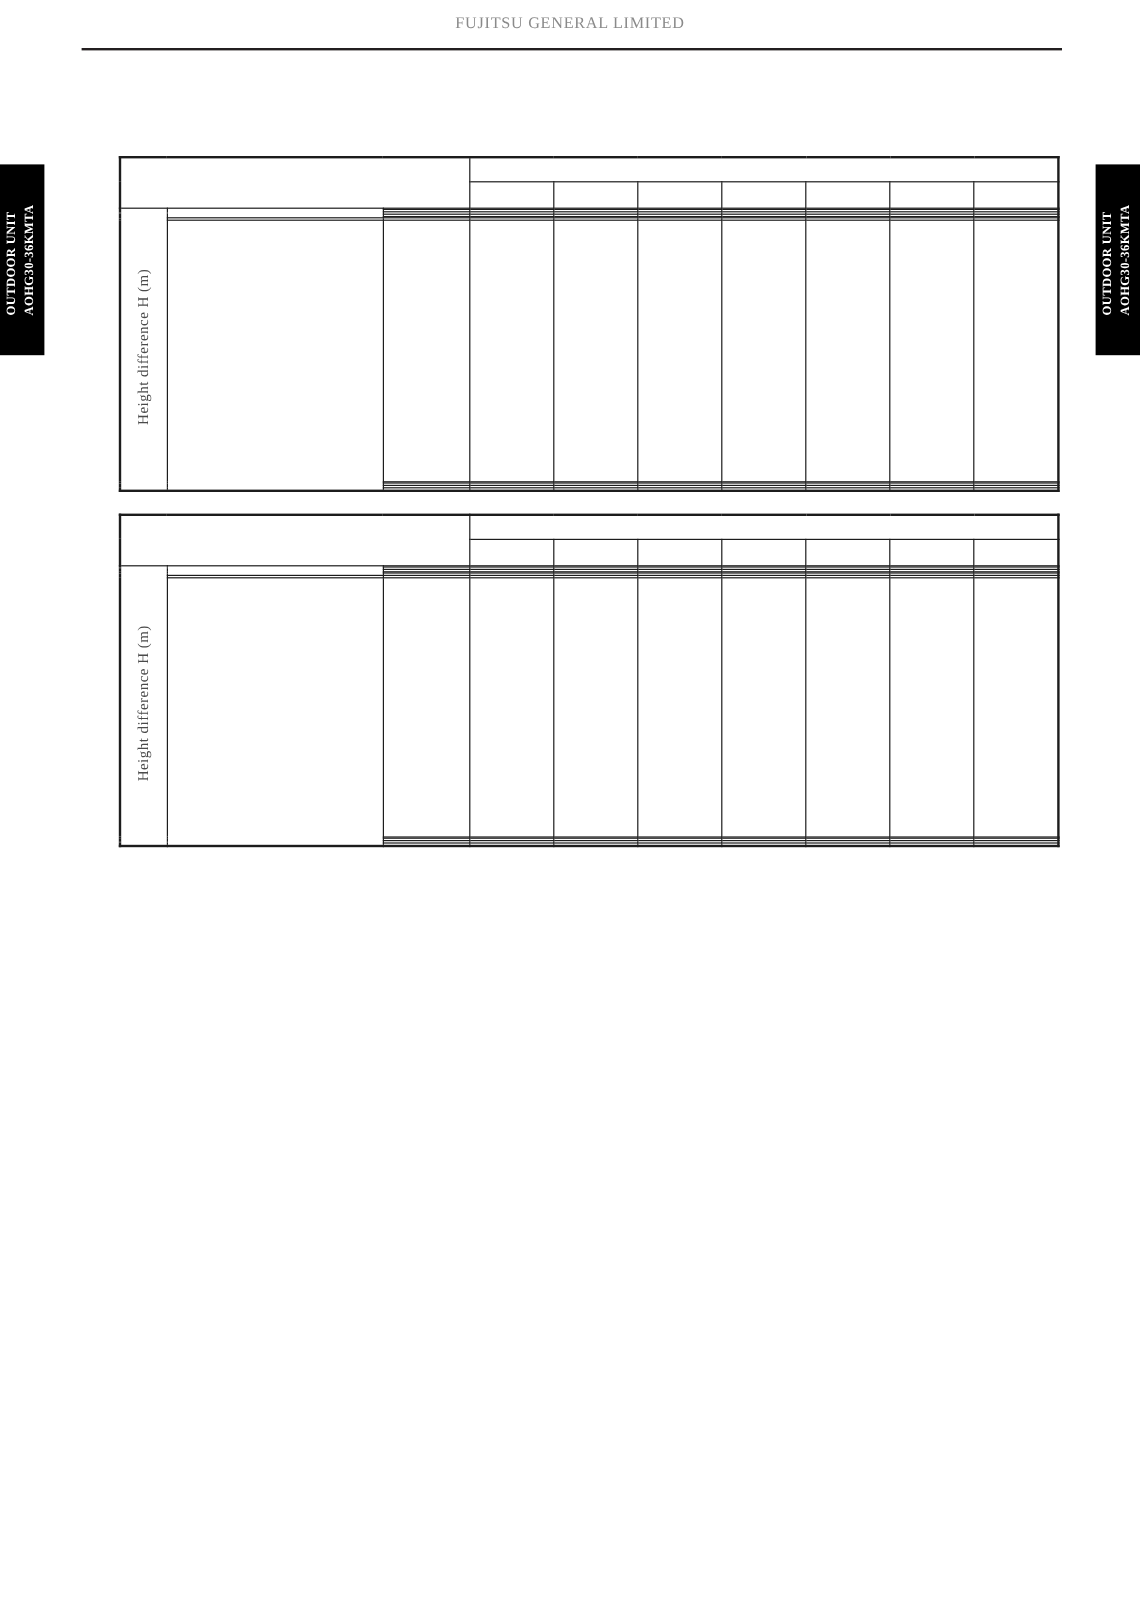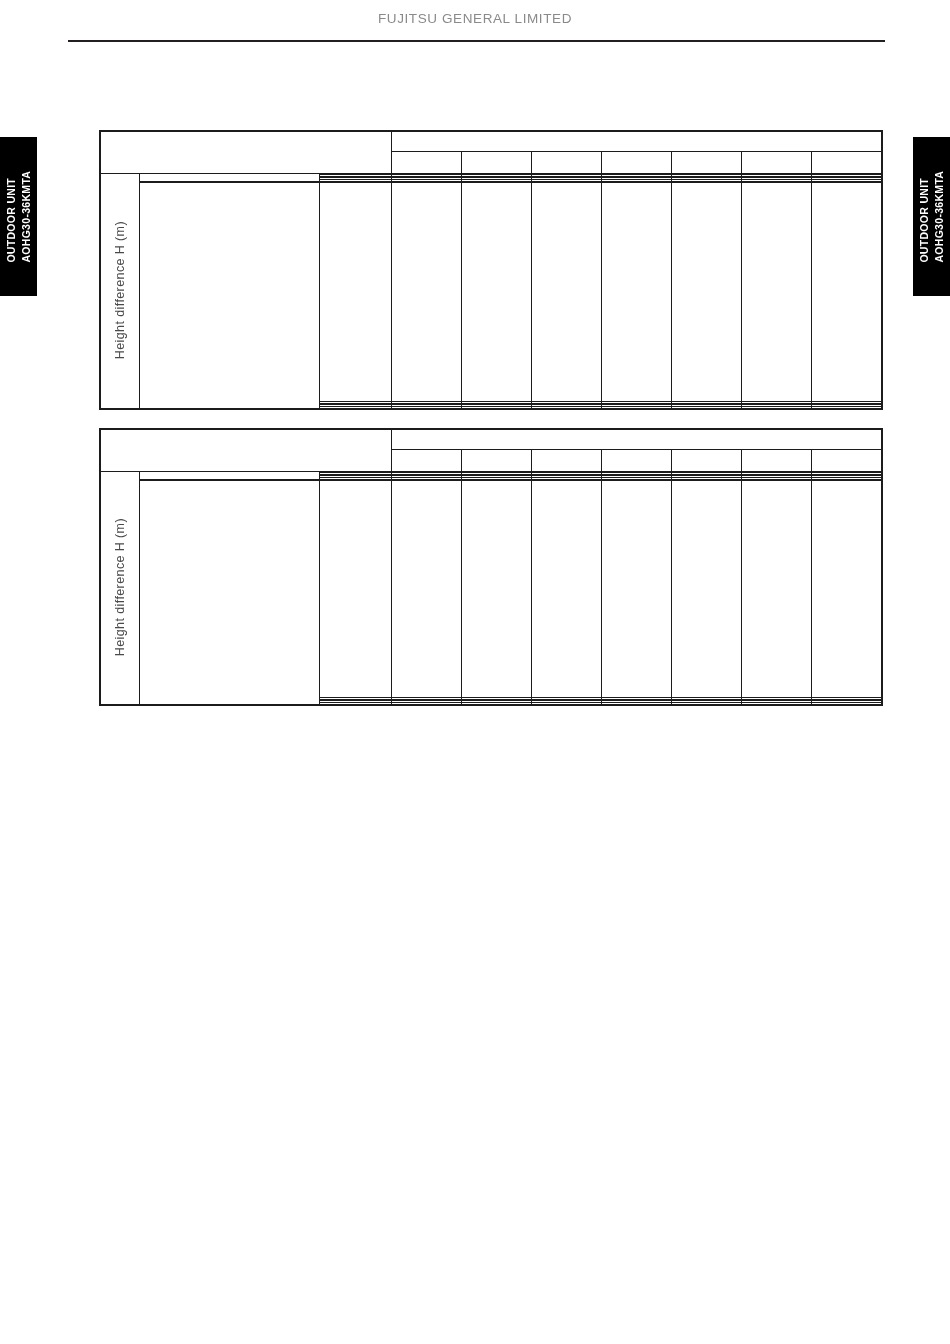--- a/index.html
+++ b/index.html
@@ -1,21 +1,21 @@
 <!DOCTYPE html>
 <html><head>
 <meta charset="utf-8">
 <style>
   html, body { margin: 0; padding: 0; background: #ffffff; }
   .page {
     position: relative;
     width: 950px;
     height: 1344px;
     background: #ffffff;
-    font-family: Liberation Sans, sans-serif;
+    font-family: Liberation Serif, serif;
     overflow: hidden;
   }
   .doc-header-title {
     position: absolute;
     top: 11px; left: 0;
     width: 100%;
     text-align: center;
     font-size: 13.5px;
     letter-spacing: 0.6px;
     color: #8a8a8a;

